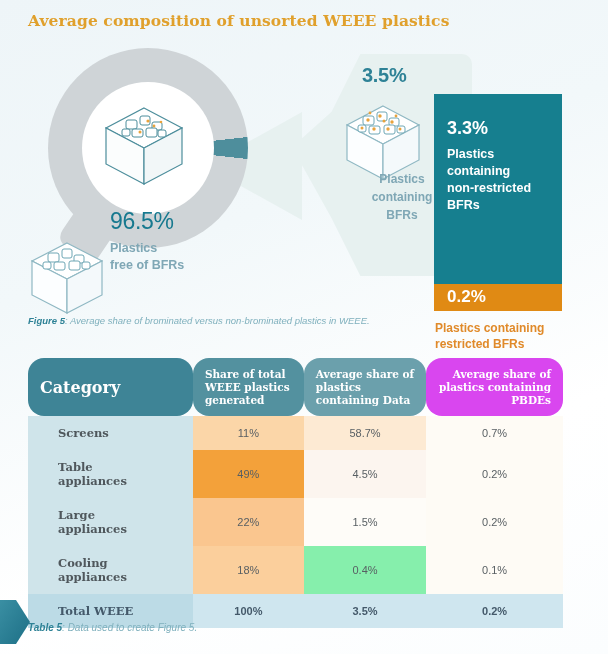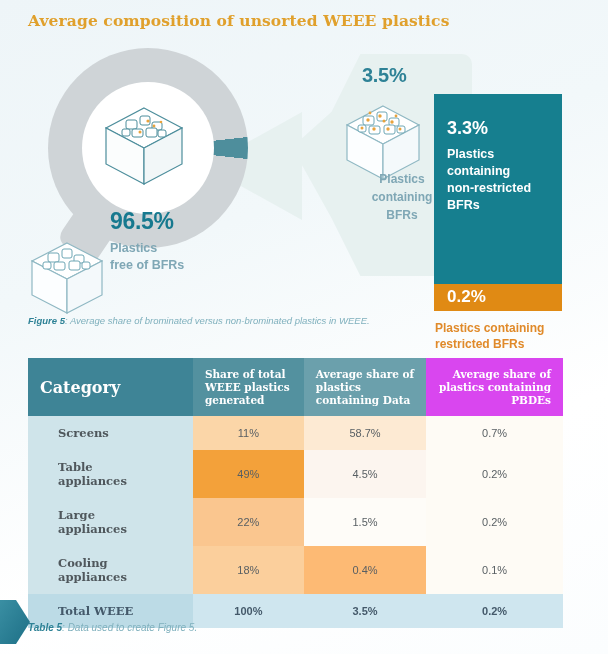--- a/index.html
+++ b/index.html
@@ -70,21 +70,21 @@
   .crate { position: absolute; }
   .crate svg { display: block; }
 
   .crate-center { left: 96px; top: 58px; width: 96px; height: 96px; }
   .crate-left   { left: 26px; top: 195px; width: 82px; height: 86px; }
   .crate-mid    { left: 340px; top: 58px; width: 86px; height: 88px; }
 
   
   .pct-965 {
     position: absolute; left: 110px; top: 168px;
-    font-size: 23px; font-weight: bold; color: #17798f;
+    font-size: 23px; font-weight: normal; color: #17798f;
     letter-spacing: -0.3px; z-index: 3;
   }
   .label-free {
     position: absolute; left: 110px; top: 200px;
     font-size: 12.5px; font-weight: bold; color: #7fa7b5;
     line-height: 17px; z-index: 3;
   }
 
   .pct-35 {
     position: absolute; left: 362px; top: 24px;
@@ -133,21 +133,21 @@
   table {
     position: absolute; left: 28px; top: 358px;
     width: 535px; border-collapse: collapse;
     font-size: 11px;
   }
   thead th {
     color: #ffffff; text-align: left; vertical-align: middle;
     font-family: "DejaVu Serif", serif;
     font-weight: bold;
     padding: 9px 12px; height: 58px;
-    line-height: 13px; font-size: 10.5px;
+    line-height: 13px; font-size: 10.5px; border-radius: 16px;
   }
   thead th.c0 { background: #3e8496; font-size: 16px; width: 176px; }
   thead th.c1 { background: #53919f; width: 118px; }
   thead th.c2 { background: #6ba0ac; width: 132px; }
   thead th.c3 { background: #d946ef; width: 152px; text-align: right; }
 
   tbody td {
     padding: 10px 30px; height: 33px;
     color: #585f63; font-size: 11px;
   }
@@ -310,21 +310,21 @@
     </tr>
     <tr>
       <td class="cat" style="background:#cfe4ea">Large appliances</td>
       <td class="val" style="background:#fac68f">22%</td>
       <td class="val" style="background:#fefcf8">1.5%</td>
       <td class="val" style="background:#fefbf5">0.2%</td>
     </tr>
     <tr>
       <td class="cat" style="background:#cfe4ea">Cooling appliances</td>
       <td class="val" style="background:#fbcf9c">18%</td>
-      <td class="val" style="background:#fdba74">0.4%</td>
+      <td class="val" style="background:#86efac">0.4%</td>
       <td class="val" style="background:#fefbf5">0.1%</td>
     </tr>
     <tr class="total">
       <td class="cat">Total WEEE</td>
       <td class="val">100%</td>
       <td class="val">3.5%</td>
       <td class="val">0.2%</td>
     </tr>
   </tbody>
 </table>

